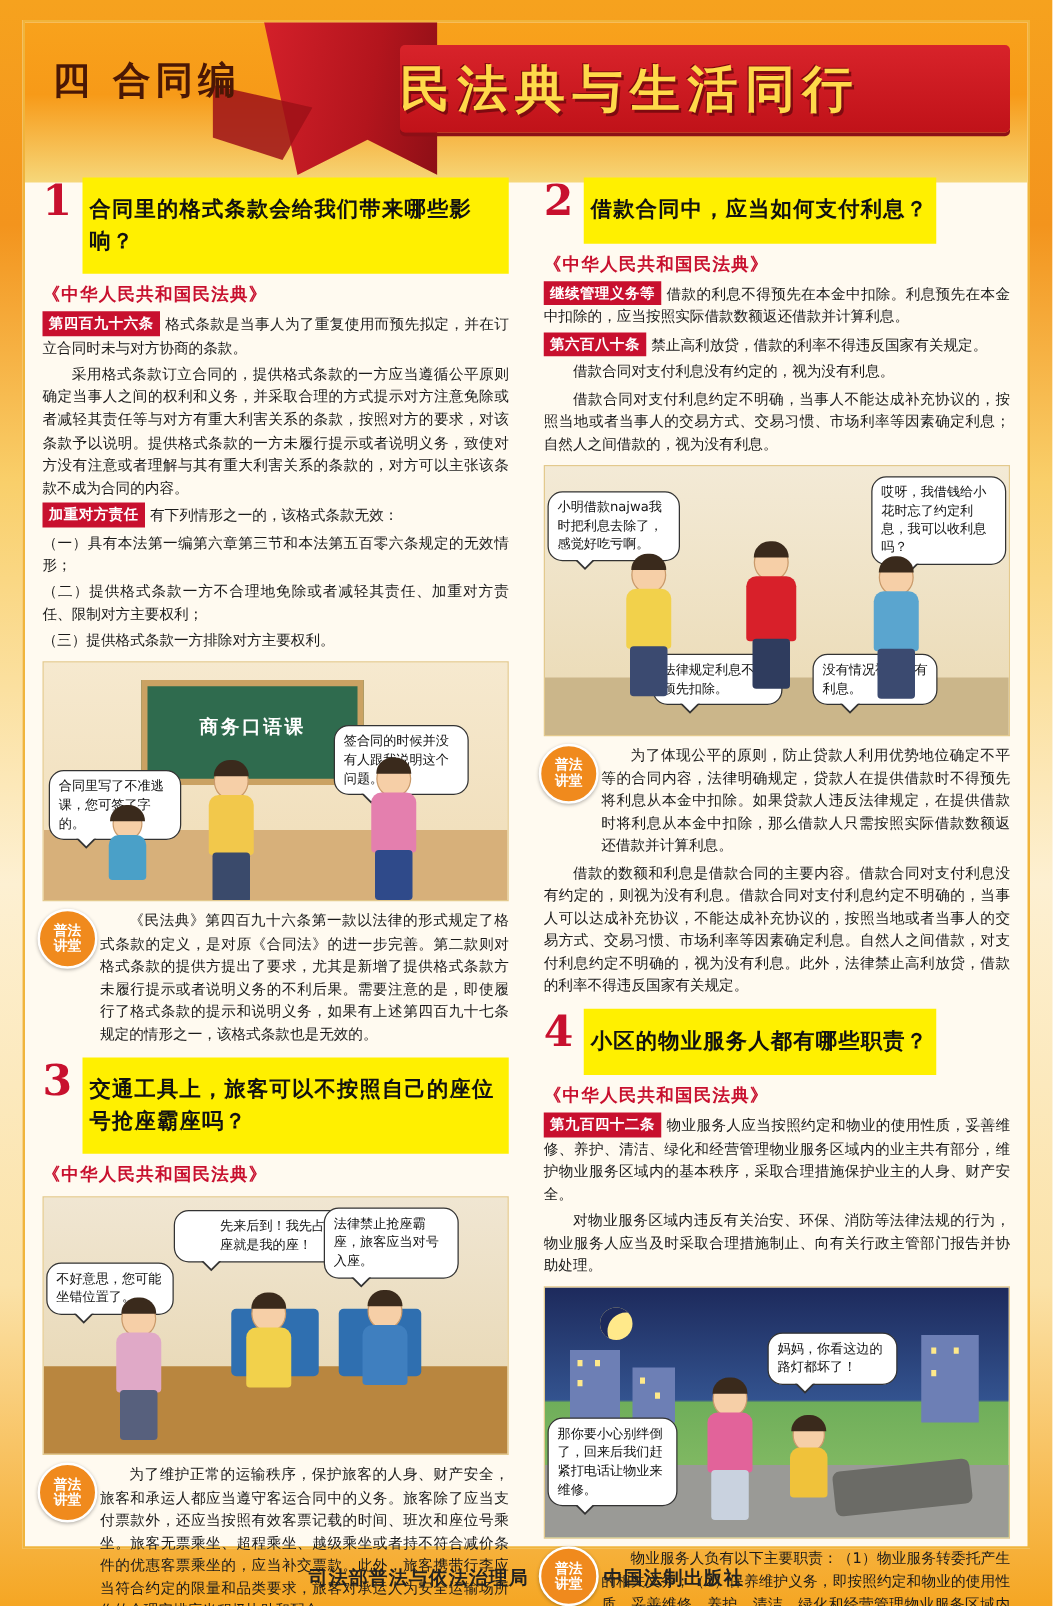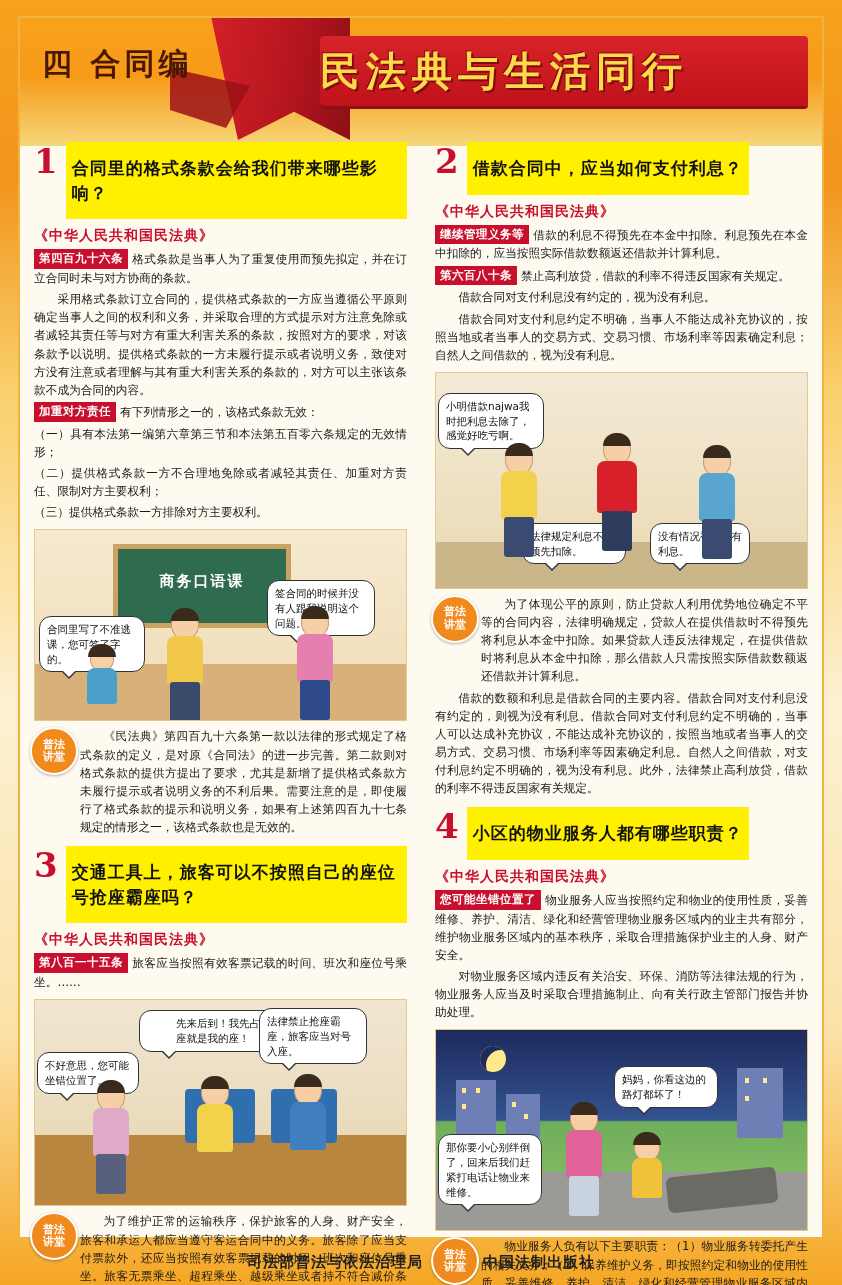--- a/index.html
+++ b/index.html
@@ -228,23 +228,20 @@
             <p class="body ind note" style="padding-left:46px;">《民法典》第四百九十六条第一款以法律的形式规定了格式条款的定义，是对原《合同法》的进一步完善。第二款则对格式条款的提供方提出了要求，尤其是新增了提供格式条款方未履行提示或者说明义务的不利后果。需要注意的是，即使履行了格式条款的提示和说明义务，如果有上述第四百九十七条规定的情形之一，该格式条款也是无效的。</p>
           </div>
         </div>
 
         <div style="margin-top:10px;">
           <div class="sec-head">
             <div class="num">3</div>
             <div class="sec-title">交通工具上，旅客可以不按照自己的座位号抢座霸座吗？</div>
           </div>
           <div class="law-title">《中华人民共和国民法典》</div>
-          <p class="body">
-            <span class="art">第八百一十五条</span><span>旅客应当按照有效客票记载的时间、班次和座位号乘坐。……</span>
-          </p>
 
           <div class="illus i3">
             <div class="bus-floor"></div>
             <div class="seat" style="left:150px;bottom:62px;width:70px;height:54px;"></div>
             <div class="seat" style="left:236px;bottom:62px;width:66px;height:54px;"></div>
             <div class="bub" style="left:2px;top:52px;width:86px;">不好意思，您可能坐错位置了。</div>
             <div class="bub" style="left:104px;top:10px;width:96px;padding-left:36px;">先来后到！我先占的座就是我的座！</div>
             <div class="bub" style="left:224px;top:8px;width:92px;">法律禁止抢座霸座，旅客应当对号入座。</div>
             <div class="person" style="left:48px;top:82px;width:56px;height:120px;">
               <div class="head">
@@ -287,20 +284,21 @@
           </p>
           <p class="body">
             <span class="art">第六百八十条</span><span>禁止高利放贷，借款的利率不得违反国家有关规定。</span>
           </p>
           <p class="body ind">借款合同对支付利息没有约定的，视为没有利息。</p>
           <p class="body ind">借款合同对支付利息约定不明确，当事人不能达成补充协议的，按照当地或者当事人的交易方式、交易习惯、市场利率等因素确定利息；自然人之间借款的，视为没有利息。</p>
 
           <div class="illus i2">
             <div class="floor" style="height:46px;background:#cbb68a;"></div>
             <div class="bub" style="left:2px;top:20px;width:90px;">小明借款najwa我时把利息去除了，感觉好吃亏啊。</div>
+            <div class="bub" style="right:2px;top:8px;width:92px;">哎呀，我借钱给小花时忘了约定利息，我可以收利息吗？</div>
             <div class="bub" style="left:86px;top:150px;width:88px;">法律规定利息不得预先扣除。</div>
             <div class="bub" style="left:214px;top:150px;width:84px;">没有情况视为没有利息。</div>
             <div class="person" style="left:54px;top:72px;width:58px;height:110px;">
               <div class="head">
                   <div class="hair"></div>
                 </div>
               <div class="body-s" style="background:#f2d14b;"></div>
               <div class="legs" style="background:#3b4a70;"></div>
             </div>
             <div class="person" style="left:150px;top:62px;width:62px;height:120px;">
@@ -326,21 +324,21 @@
           </div>
         </div>
 
         <div style="margin-top:10px;">
           <div class="sec-head">
             <div class="num">4</div>
             <div class="sec-title">小区的物业服务人都有哪些职责？</div>
           </div>
           <div class="law-title">《中华人民共和国民法典》</div>
           <p class="body">
-            <span class="art">您可能坐错位置了</span><span>物业服务人应当按照约定和物业的使用性质，妥善维修、养护、清洁、绿化和经营管理物业服务区域内的业主共有部分，维护物业服务区域内的基本秩序，采取合理措施保护业主的人身、财产安全。</span>
+            <span class="art">第九百四十二条</span><span>物业服务人应当按照约定和物业的使用性质，妥善维修、养护、清洁、绿化和经营管理物业服务区域内的业主共有部分，维护物业服务区域内的基本秩序，采取合理措施保护业主的人身、财产安全。</span>
           </p>
           <p class="body ind">对物业服务区域内违反有关治安、环保、消防等法律法规的行为，物业服务人应当及时采取合理措施制止、向有关行政主管部门报告并协助处理。</p>
 
           <div class="illus i4">
             <div class="moon"></div>
             <div class="bldg" style="left:20px;width:40px;height:58px;">
                 <i style="left:6px;top:8px;"></i>
                 <i style="left:20px;top:8px;"></i>
                 <i style="left:6px;top:24px;"></i>
               </div>

